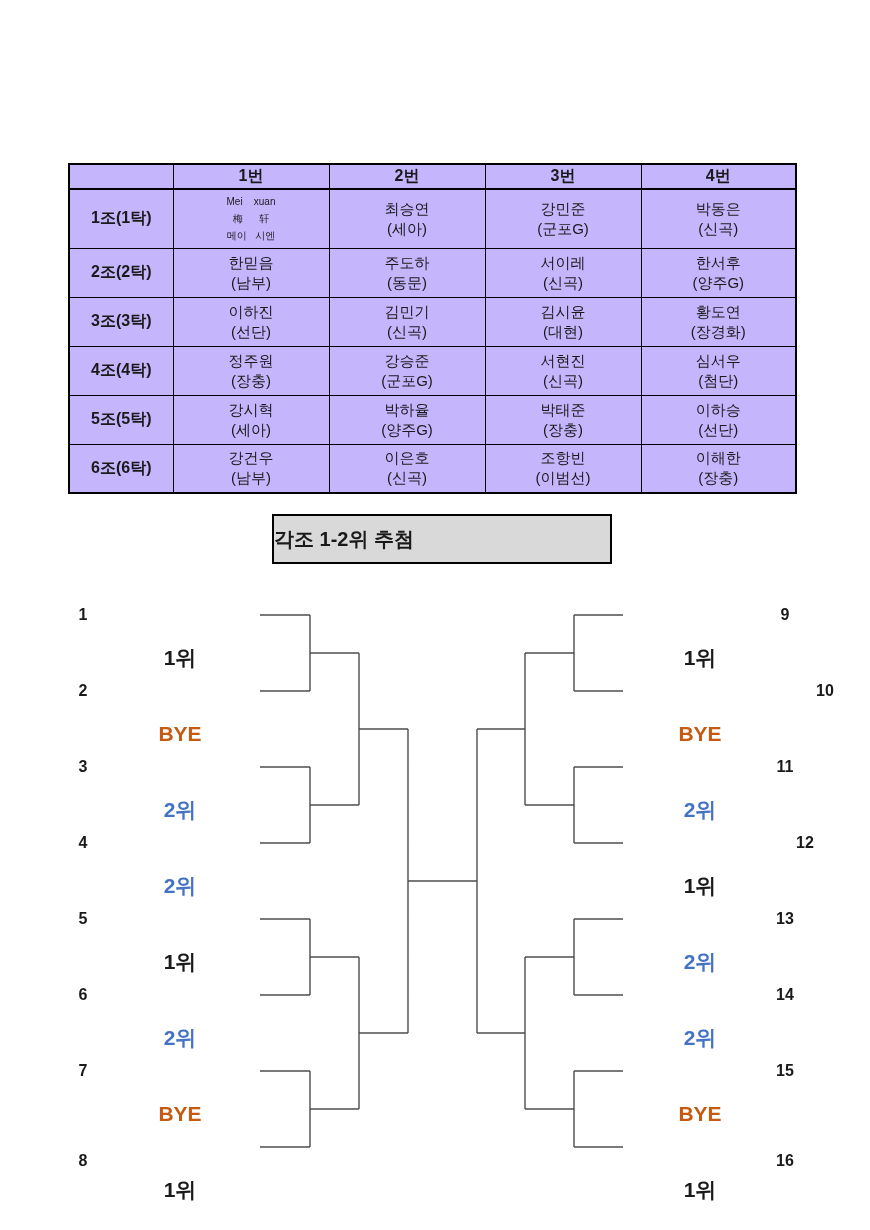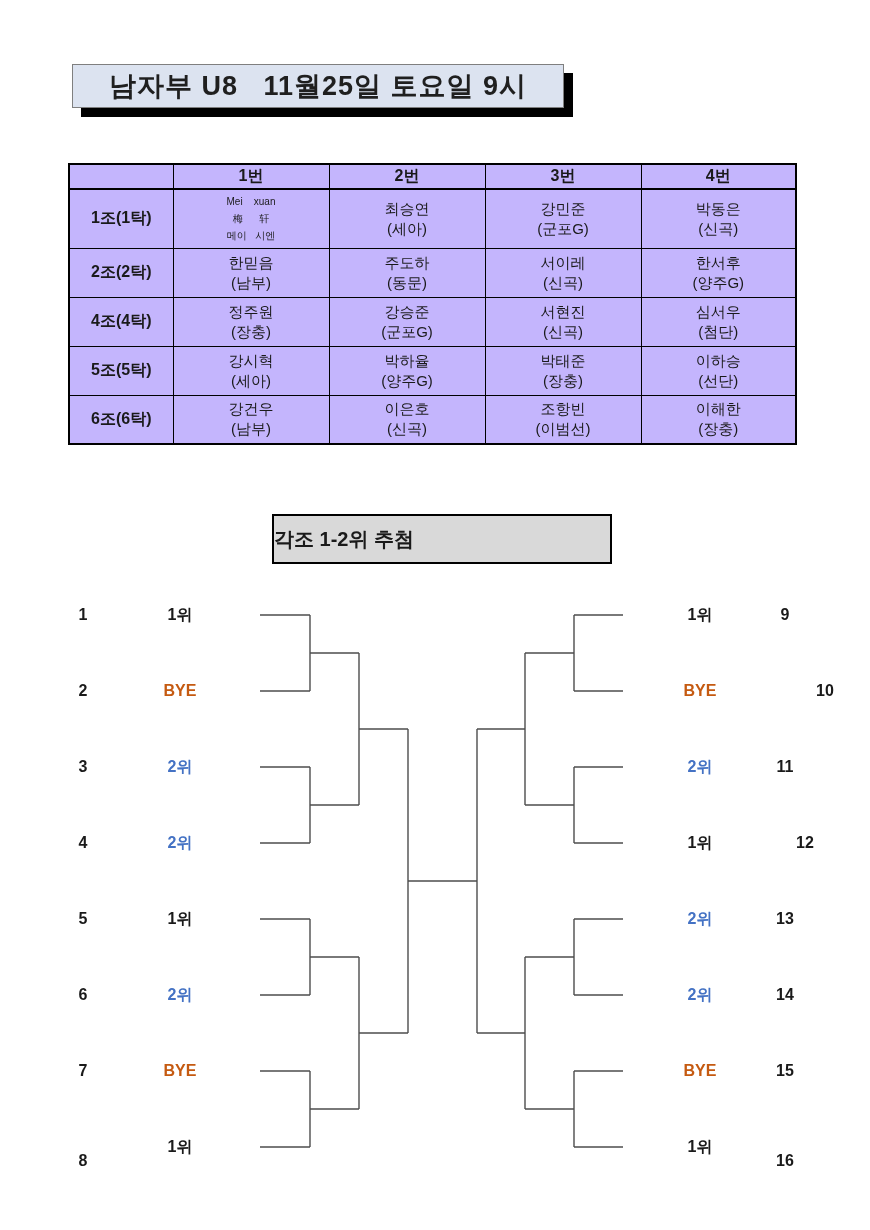--- a/index.html
+++ b/index.html
@@ -41,28 +41,27 @@
     line-height:46px;
     font-size:20px; font-weight:bold; color:#1a1a1a; white-space:pre;
   }
   
   #bracket-lines{position:absolute; left:0; top:0;}
   .bk-num,.bk-label{
     position:absolute; height:22px; line-height:22px; text-align:center;
     font-weight:bold; white-space:pre;
   }
   .bk-num{width:30px; font-size:16px; color:#1a1a1a;}
-  .bk-label{width:60px; font-size:16px;}
+  .bk-label{width:60px; font-size:21px;margin-top:43px;}
 </style>
 </head>
 <body>
 
 <div id="page">
 
-  <div id="title-box" style="background: rgb(220, 227, 240);">남자부 U8   11월25일 토요일 9시</div>
 
   <table id="group-table">
     <colgroup>
       <col style="width:104px">
         <col style="width:156px">
         <col style="width:156px">
       <col style="width:156px">
         <col style="width:155px">
     </colgroup>
     <thead>
@@ -105,20 +104,39 @@
             <div class="ln">주도하</div>
             <div class="ln">(동문)</div>
           </td>
           <td>
             <div class="ln">서이레</div>
             <div class="ln">(신곡)</div>
           </td>
           <td>
             <div class="ln">한서후</div>
             <div class="ln">(양주G)</div>
+          </td>
+        </tr>
+        <tr>
+          <td class="gcell">3조(3탁)</td>
+          <td>
+            <div class="ln">이하진</div>
+            <div class="ln">(선단)</div>
+          </td>
+          <td>
+            <div class="ln">김민기</div>
+            <div class="ln">(신곡)</div>
+          </td>
+          <td>
+            <div class="ln">김시윤</div>
+            <div class="ln">(대현)</div>
+          </td>
+          <td>
+            <div class="ln">황도연</div>
+            <div class="ln">(장경화)</div>
           </td>
         </tr>
         <tr>
           <td class="gcell">4조(4탁)</td>
           <td>
             <div class="ln">정주원</div>
             <div class="ln">(장충)</div>
           </td>
           <td>
             <div class="ln">강승준</div>

